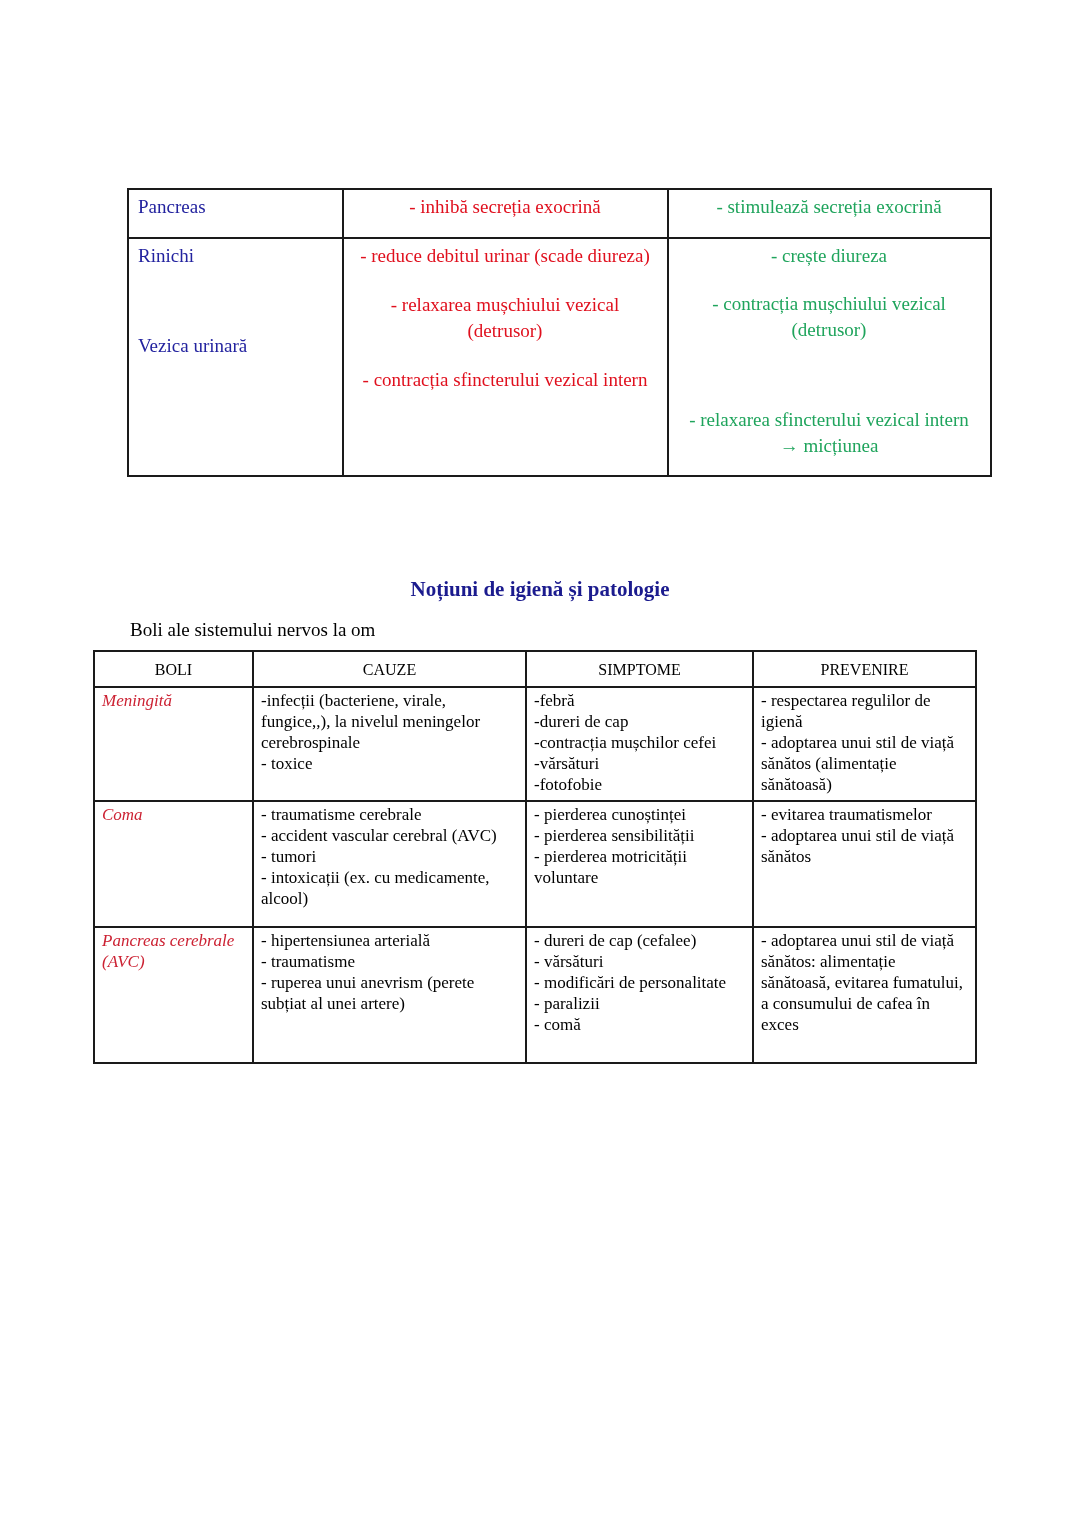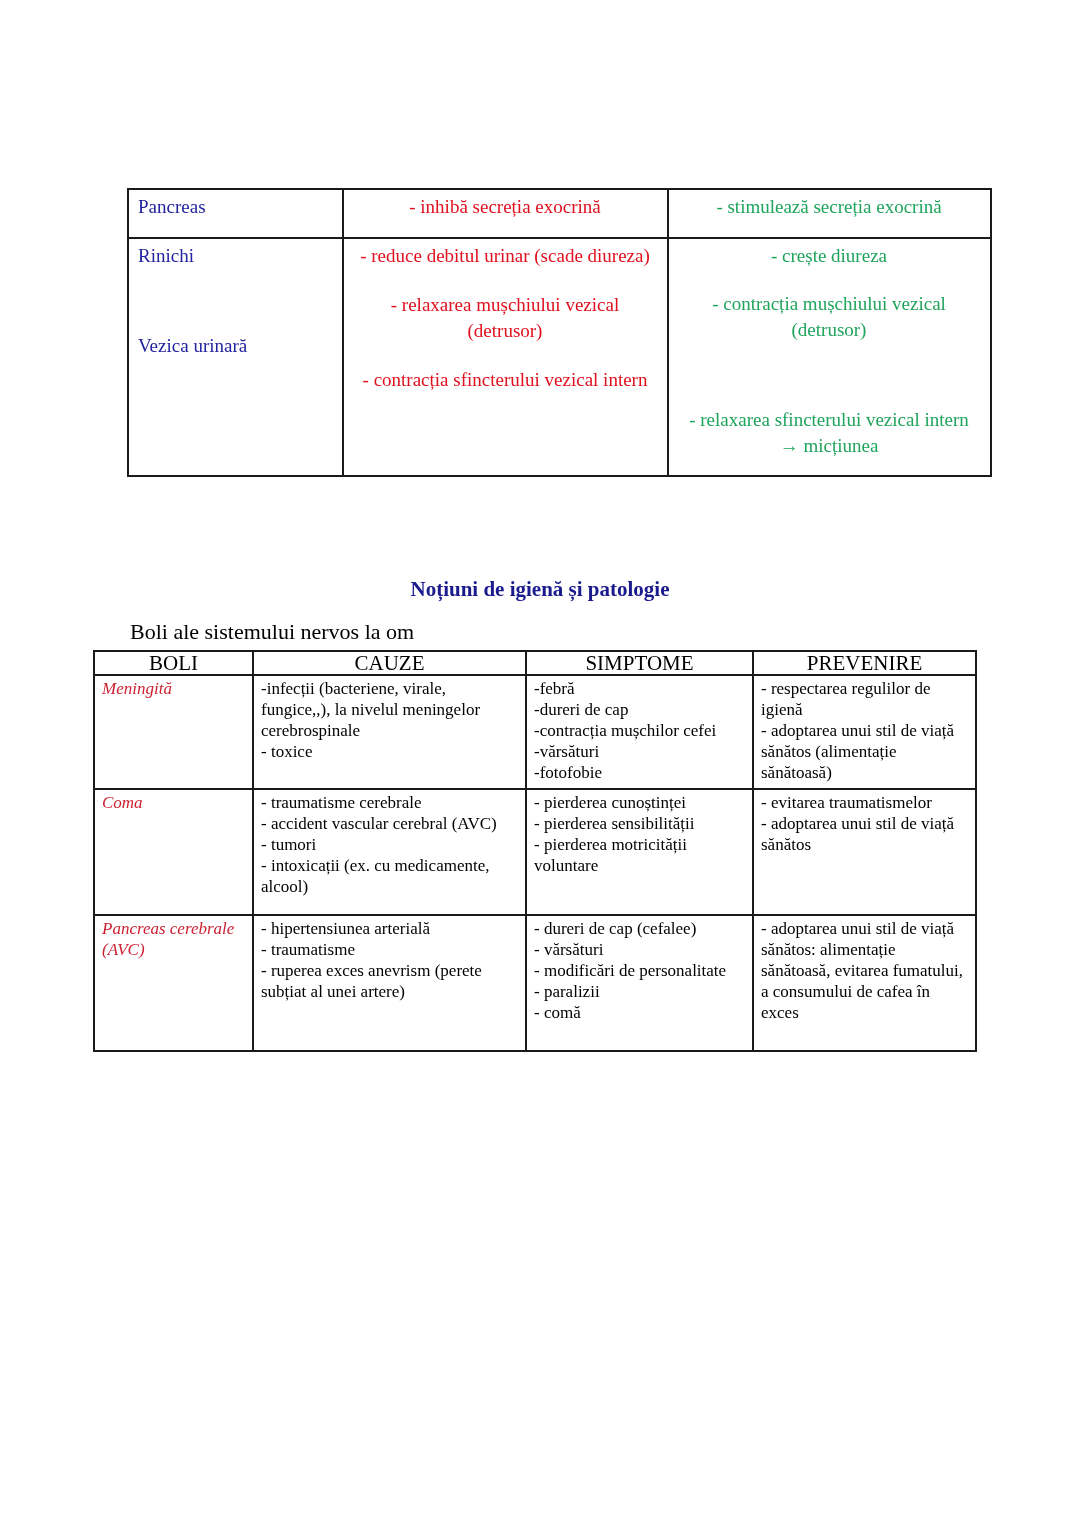--- a/index.html
+++ b/index.html
@@ -33,31 +33,31 @@
   .t1 .organ2 { display: block; margin-top: 64px; }
 
   
   .title {
     position: absolute; left: 0; top: 577px; width: 100%;
     text-align: center; font-size: 21px; font-weight: bold;
     color: var(--title_blue, #1b1b8e);
   }
   .subtitle {
     position: absolute; left: 130px; top: 619px;
-    font-size: 22px; color: #000;
+    font-size: 19px; color: #000;
   }
 
   
   .t2 {
     position: absolute; left: 93px; top: 650px; width: 882px;
     font-size: 17px; line-height: 21px;
   }
   .t2 th {
     font-weight: normal; text-align: center; vertical-align: middle;
-    height: 24px; padding: 0 4px; font-size: 21px;
+    height: 36px; padding: 0 4px; font-size: 16px;
   }
   .t2 td { padding: 2px 6px 2px 7px; }
   .t2 .c-disease { color: var(--disease_red, #cc2233); font-style: italic; }
 </style>
 </head>
 <body>
 
 <div class="page">
 
   <table class="t1">
@@ -148,21 +148,21 @@
       <td>
             <div class="para">- evitarea traumatismelor</div>
             <div class="para">- adoptarea unui stil de viață sănătos</div>
           </td>
     </tr>
     <tr style="height:136px">
       <td class="c-disease">Pancreas cerebrale (AVC)</td>
       <td>
             <div class="para">- hipertensiunea arterială</div>
             <div class="para">- traumatisme</div>
-            <div class="para">- ruperea exces anevrism (perete subțiat al unei artere)</div>
+            <div class="para">- ruperea unui anevrism (perete subțiat al unei artere)</div>
           </td>
       <td>
             <div class="para">- dureri de cap (cefalee)</div>
             <div class="para">- vărsături</div>
             <div class="para">- modificări de personalitate</div>
             <div class="para">- paralizii</div>
             <div class="para">- comă</div>
           </td>
       <td>
             <div class="para">- adoptarea unui stil de viață sănătos: alimentație sănătoasă, evitarea fumatului, a consumului de cafea în exces</div>

